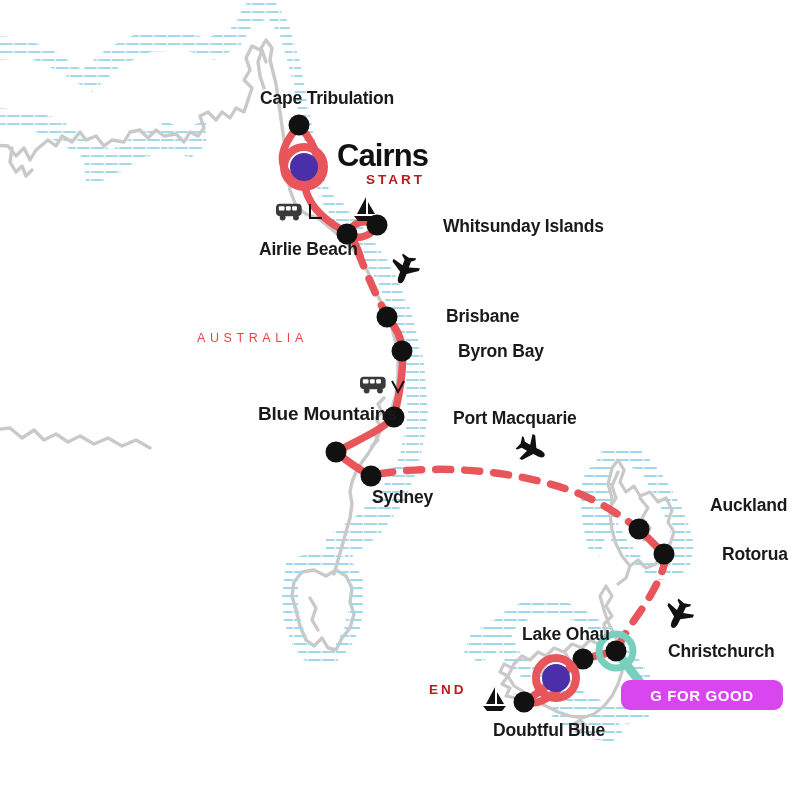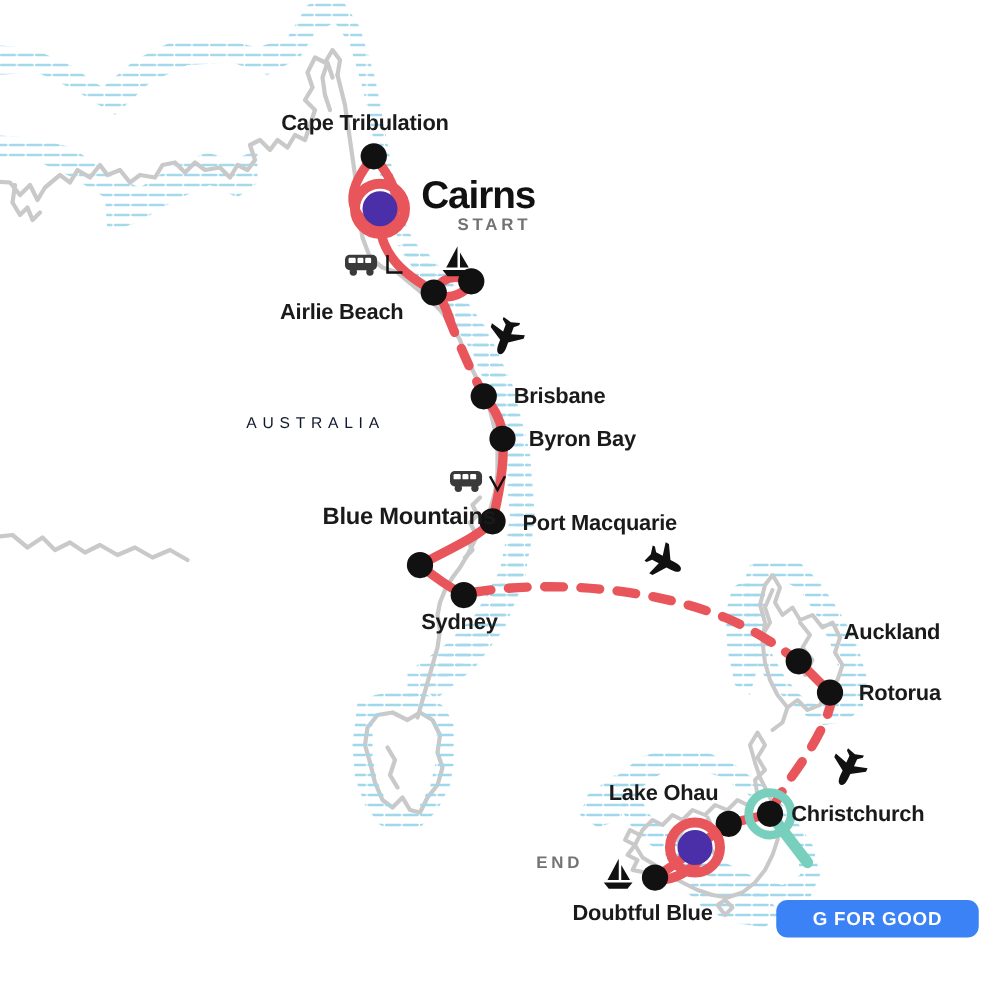--- a/index.html
+++ b/index.html
@@ -2,29 +2,29 @@
 <html><head>
 <meta charset="utf-8">
 <style>
   html,body{margin:0;padding:0;background:#ffffff;}
   body{width:800px;height:800px;overflow:hidden;
        font-family:"Liberation Sans","DejaVu Sans",sans-serif;}
   #map-root{position:relative;width:800px;height:800px;background:#fff;}
   #map-svg{position:absolute;left:0;top:0;width:800px;height:800px;}
   .lbl{position:absolute;color:#1a1a1a;font-weight:bold;white-space:pre;
        line-height:1.08;letter-spacing:-0.2px;}
-  .lbl.city{font-size:17.5px;}
+  .lbl.city{font-size:17.5px;margin-left:35px;}
   .lbl.city2{font-size:19px;}
   .big{font-size:31px;font-weight:bold;letter-spacing:-0.9px;color:#111;}
-  .sub{font-size:13.5px;font-weight:bold;letter-spacing:3px;color:#737373;}
+  .sub{font-size:13.5px;font-weight:bold;letter-spacing:3px;color:#b91c1c;}
   .country{position:absolute;font-size:12.5px;font-weight:normal;
-           letter-spacing:4.6px;color:#0f172a;}
-  .badge{position:absolute;background:#3b82f6;border-radius:9px;
+           letter-spacing:4.6px;color:#ef4444;}
+  .badge{position:absolute;background:#d946ef;border-radius:9px;
          color:#ffffff;font-size:15px;font-weight:bold;letter-spacing:.6px;
-         display:flex;align-items:center;justify-content:center;margin-top:40px;}
+         display:flex;align-items:center;justify-content:center;}
 </style>
 </head>
 <body>
 
 <div id="map-root">
 
   <svg id="map-svg" viewBox="0 0 800 800">
     <defs>
 
       <pattern id="hatch" width="14" height="8" patternUnits="userSpaceOnUse">
@@ -282,20 +282,21 @@
 
   <div class="country" style="left:197px;top:331px;">AUSTRALIA</div>
 
   <div class="lbl city" style="left:225px;top:89px;">Cape Tribulation</div>
 
   <div class="big" style="position:absolute;left:337px;top:138px;">Cairns</div>
   <div class="sub" style="position:absolute;left:366px;top:172px;">START</div>
 
   <div class="lbl city" style="left:224px;top:240px;">Airlie Beach</div>
 
+  <div class="lbl city" style="left:408px;top:217px;">Whitsunday Islands</div>
 
   <div class="lbl city" style="left:411px;top:307px;">Brisbane</div>
 
   <div class="lbl city" style="left:423px;top:342px;">Byron Bay</div>
 
   <div class="lbl city" style="left:418px;top:409px;">Port Macquarie</div>
 
   <div class="lbl city2" style="left:258px;top:404px;width:106px;">Blue Mountains</div>
 
   <div class="lbl city" style="left:337px;top:488px;">Sydney</div>

